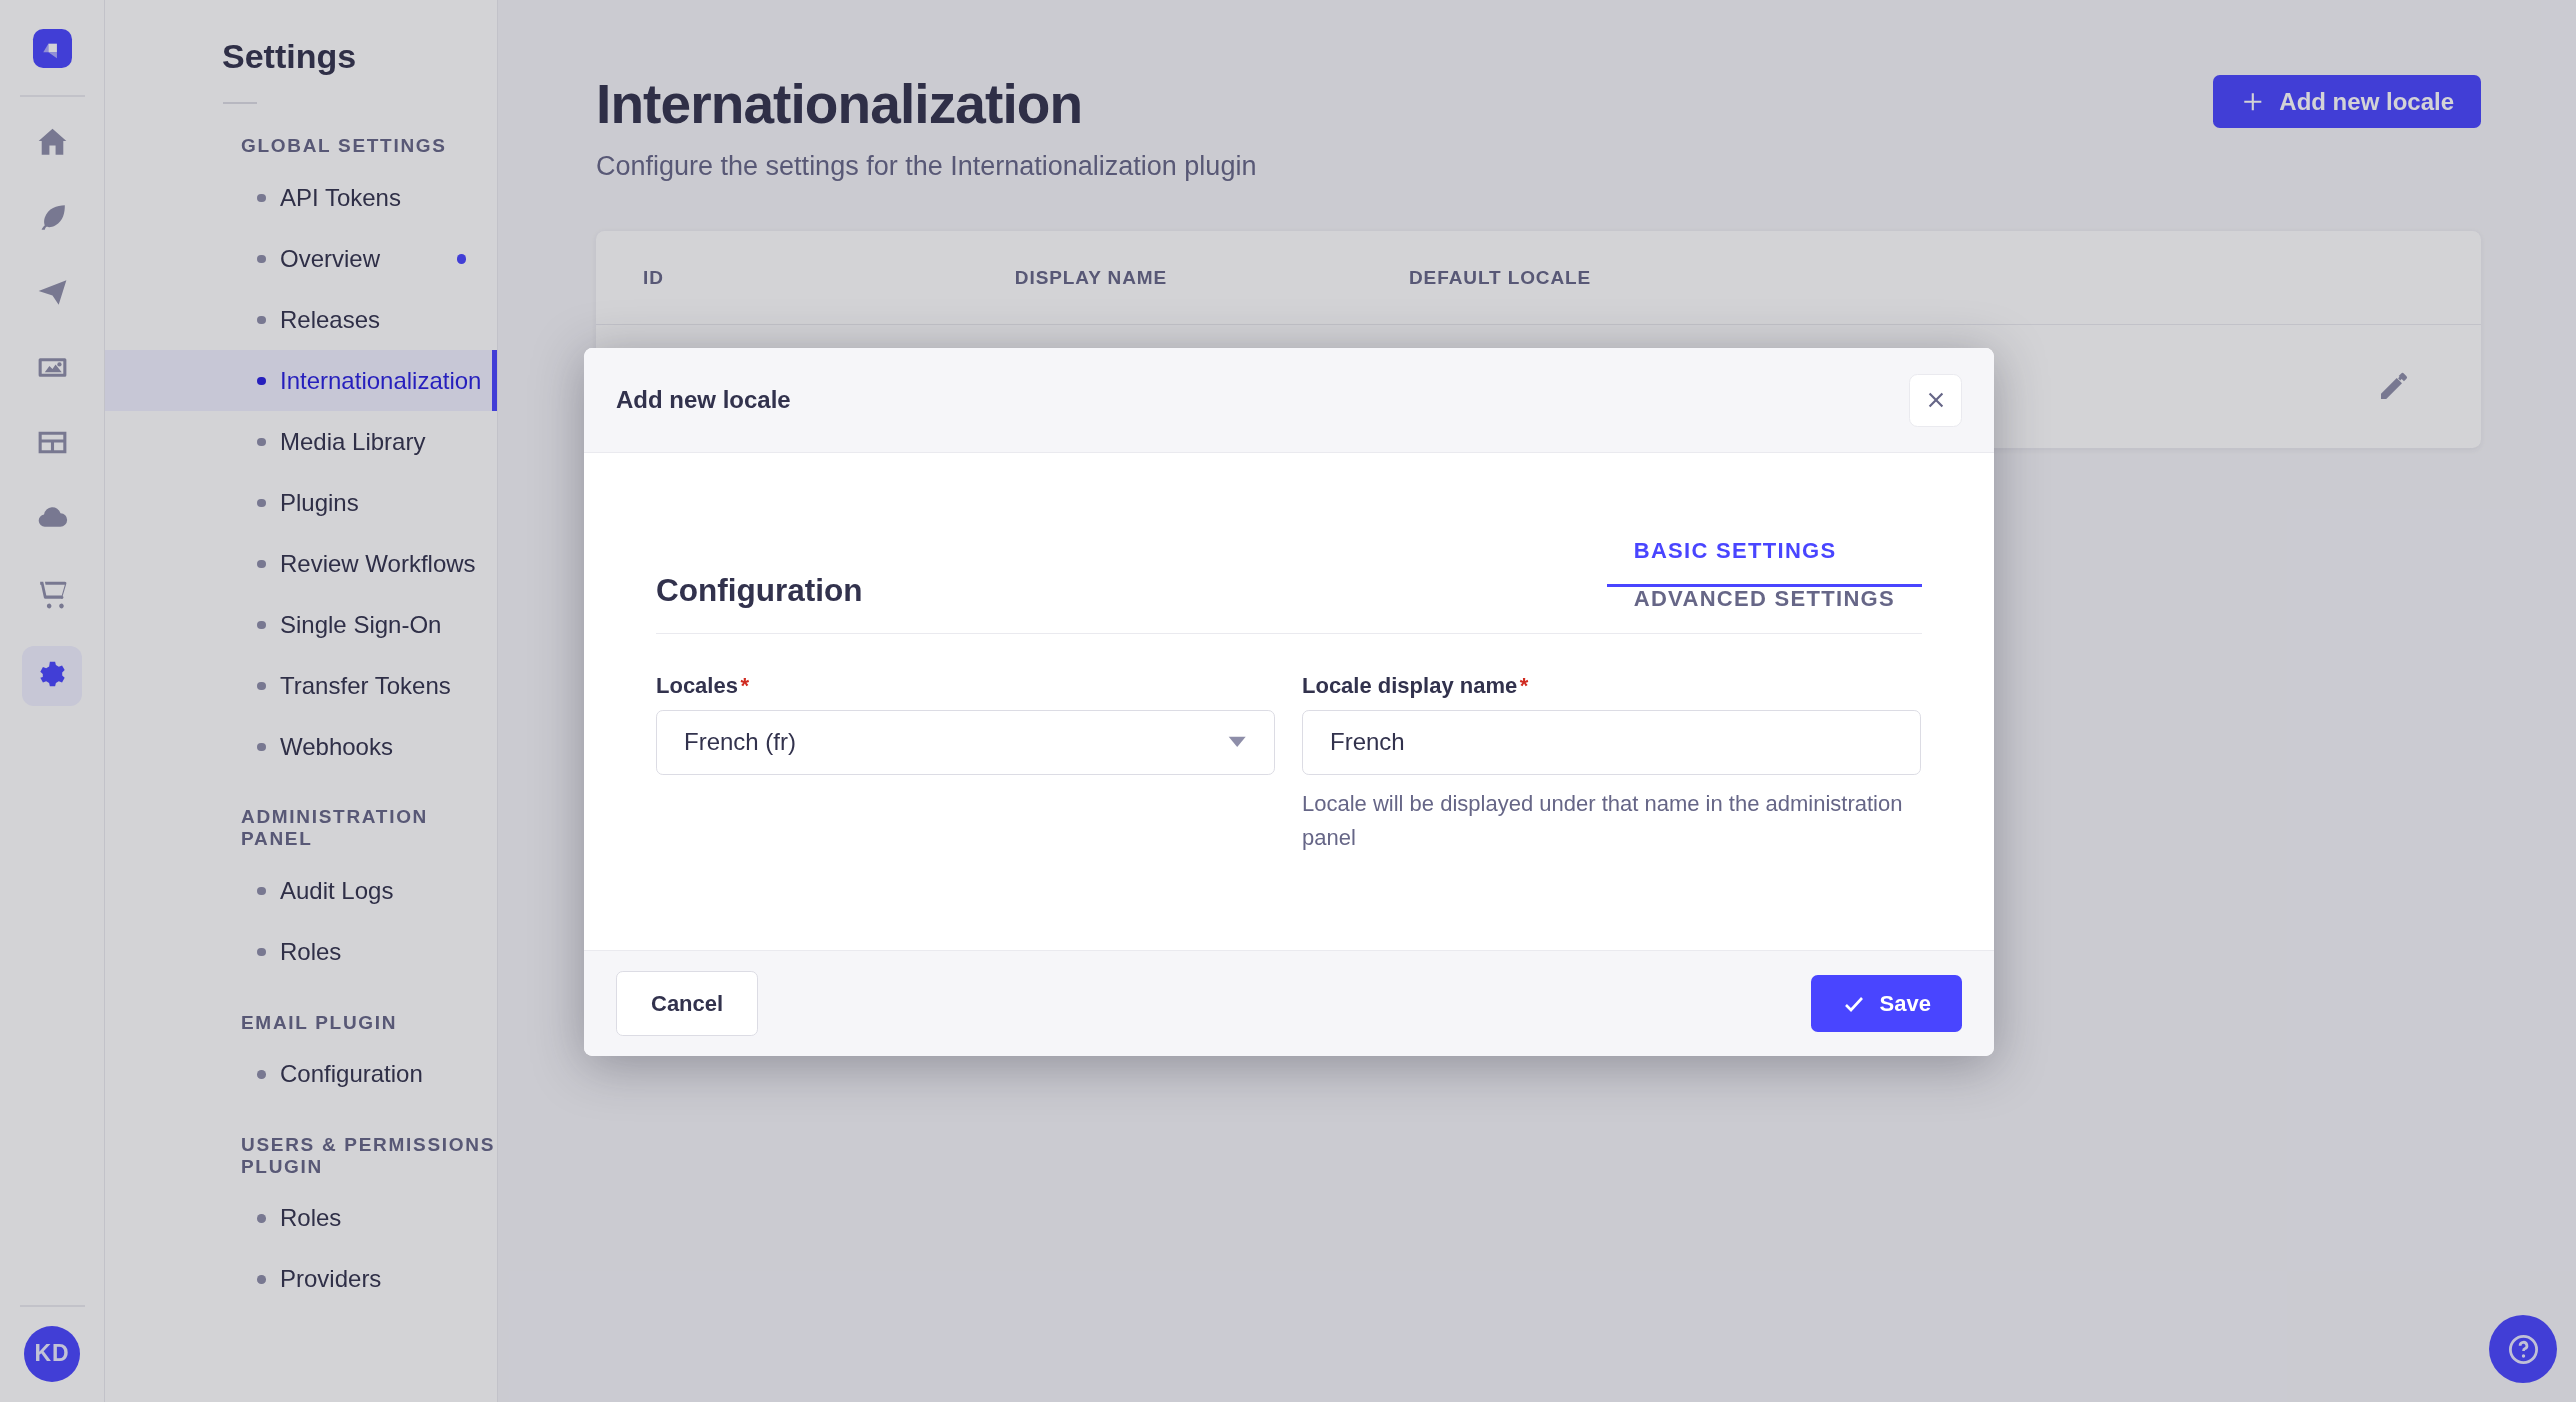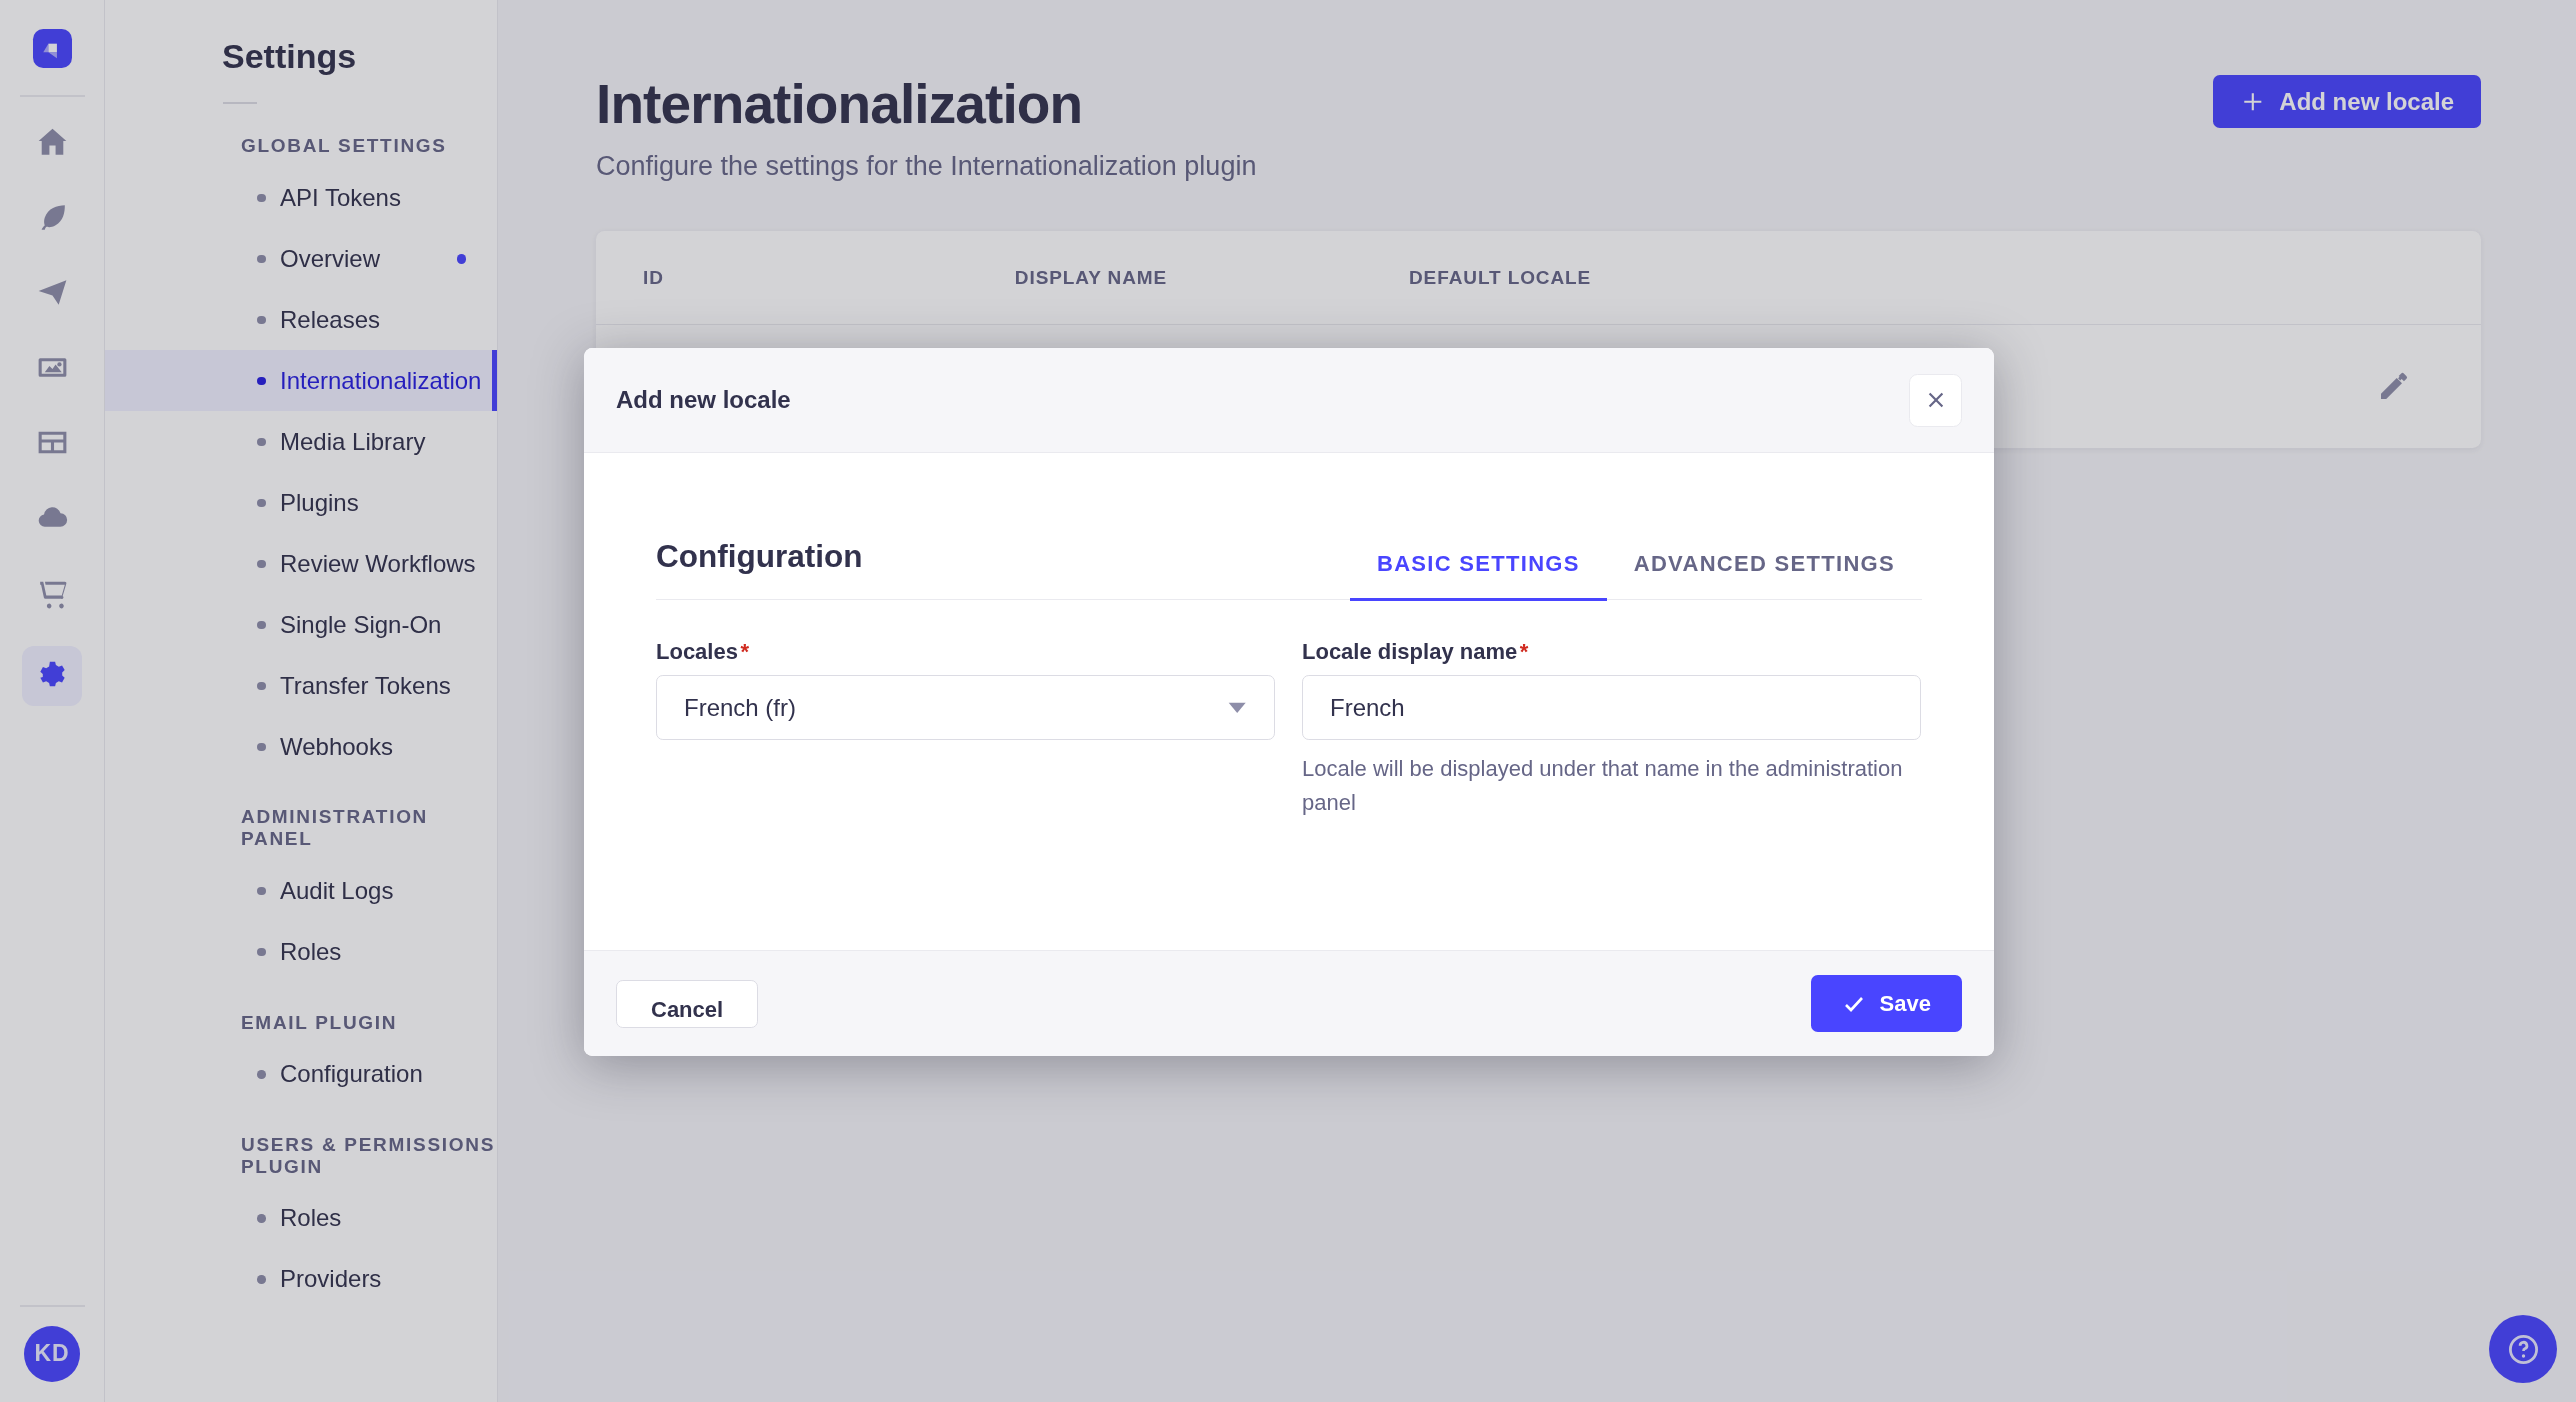--- a/index.html
+++ b/index.html
@@ -73,37 +73,37 @@
   .modal-head{height:105px;background:var(--n100);border-bottom:1.7px solid var(--n150);
               display:flex;align-items:center;justify-content:space-between;padding:0 32px 0 32px;}
   .modal-title{font-size:24px;font-weight:600;color:var(--n800);}
   .close-btn{width:53px;height:53px;border-radius:8.5px;background:var(--n0);border:1.7px solid var(--n150);
              display:flex;align-items:center;justify-content:center;cursor:pointer;color:var(--n600);}
   .close-btn svg{width:22px;height:22px;stroke:currentColor;}
   .modal-body{height:497px;background:var(--n0);padding:85px 72px 0 72px;}
   .config-row{display:flex;justify-content:space-between;align-items:flex-end;
               border-bottom:1.7px solid var(--n150);}
   .config-title{font-size:31.5px;font-weight:600;color:var(--n800);padding-bottom:24px;}
-  .tabs{display:flex;}
+  .tabs{display:flex;flex-direction:column;}
   .tab{font-size:22px;font-weight:700;letter-spacing:1.3px;color:var(--n600);padding:0 27px 20.4px;
        cursor:pointer;text-transform:uppercase;margin-bottom:-1.7px;border-bottom:3.4px solid transparent;}
   .tab.active{color:var(--primary);border-bottom-color:var(--primary);}
   .fields{display:flex;gap:27px;margin-top:39px;}
   .field{width:619px;}
   .field-label{font-size:22px;font-weight:600;color:var(--n800);margin-bottom:10.2px;}
   .req{color:var(--danger);margin-left:2.6px;}
   .select,.text-input{width:100%;height:65px;border:1.7px solid var(--n200);border-radius:6.8px;
       background:var(--n0);display:flex;align-items:center;padding:0 27px;font-size:24px;color:var(--n800);}
   .select{justify-content:space-between;cursor:pointer;}
   .select svg{width:20.4px;height:13.6px;fill:var(--n500);}
   .text-input{outline:none;}
   .hint{font-size:22px;color:var(--n600);margin-top:12px;line-height:34px;max-width:605px;}
   .modal-foot{height:106px;background:var(--n100);border-top:1.7px solid var(--n150);
               display:flex;align-items:center;justify-content:space-between;padding:0 32px;}
-  .btn-cancel{height:48px;padding:16px 34px;background:var(--n0);border:1.7px solid var(--n200);
+  .btn-cancel{height:65px;padding:16px 34px;background:var(--n0);border:1.7px solid var(--n200);
               border-radius:6.8px;font-size:22px;font-weight:600;color:var(--n800);cursor:pointer;}
   .btn-save{height:57px;padding:0 31px;background:var(--primary);border:none;border-radius:6.8px;
             font-size:22px;font-weight:600;color:#fff;cursor:pointer;display:inline-flex;
             align-items:center;gap:13.6px;}
   .btn-save svg{width:24px;height:24px;stroke:#fff;}
 
   
   .help-fab{position:absolute;right:19px;bottom:19px;width:68px;height:68px;border-radius:50%;
             background:var(--primary);z-index:50;display:flex;align-items:center;justify-content:center;
             border:none;cursor:pointer;color:#e8e8ff;}

